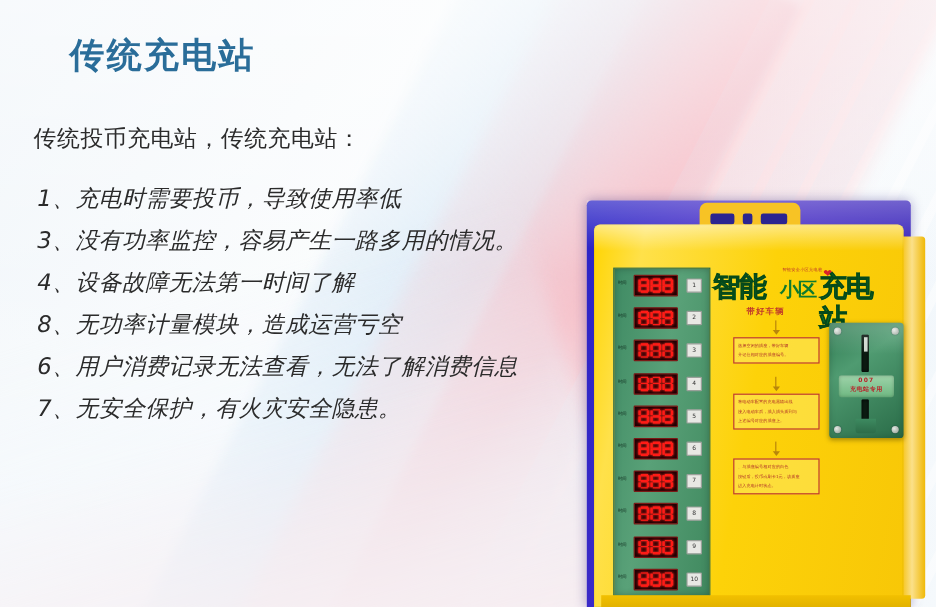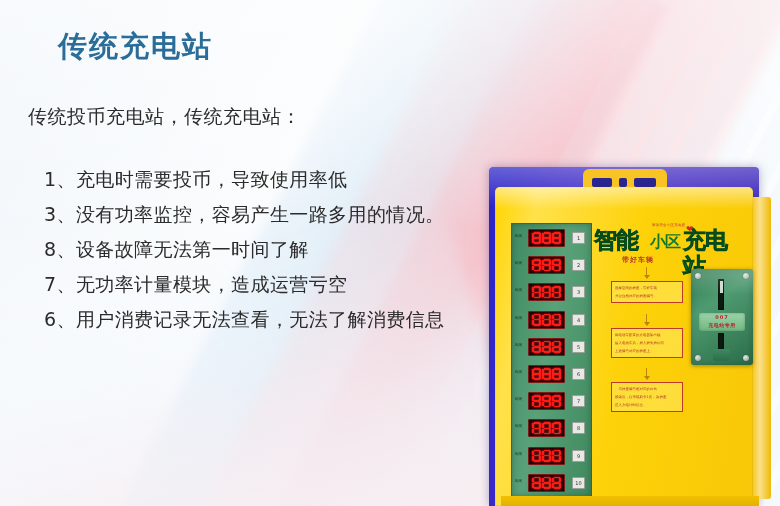--- a/index.html
+++ b/index.html
@@ -36,21 +36,21 @@
     transform:rotate(-14deg);
     background:linear-gradient(180deg,rgba(246,218,222,0) 0%,rgba(245,206,212,.55) 55%,rgba(252,240,242,0) 100%);
     filter:blur(9px);}
   .bg-veil{position:absolute;inset:0;background:linear-gradient(180deg,rgba(255,255,255,.55),rgba(255,255,255,.18) 45%,rgba(255,255,255,.5));}
 
   
   #title{position:absolute;left:58px;top:32px;font-size:29px;font-weight:bold;
     color:#2a6d99;letter-spacing:2px;line-height:1;}
   #lead{position:absolute;left:28px;top:107px;font-size:19px;color:#2b2b2b;
     letter-spacing:.5px;line-height:1;}
-  #problem-list{position:absolute;left:28px;top:146px;margin:16px;padding:0;list-style:none;}
+  #problem-list{position:absolute;left:28px;top:146px;margin:3px;padding:0;list-style:none;font-style:italic;}
   #problem-list li{font-size:19px;color:#2b2b2b;letter-spacing:.4px;
     height:35px;line-height:35px;white-space:nowrap;}
 
   
   #station{position:absolute;left:489px;top:167px;width:291px;height:339px;}
   .frame{position:absolute;left:0;top:0;width:270px;height:339px;
     background:linear-gradient(100deg,#2a24c6 0%,#4b30c8 40%,#3321b5 100%);
     border-radius:4px 4px 0 0;
     box-shadow:0 0 10px rgba(40,30,120,.35);}
   .frame-gloss{position:absolute;left:0;top:0;width:270px;height:40px;
@@ -176,23 +176,24 @@
   <div class="bg-lowleft"></div>
   <div class="bg-lowpink"></div>
   <div class="bg-veil"></div>
 </div>
 
 <div id="title">传统充电站</div>
 <div id="lead">传统投币充电站，传统充电站：</div>
 <ul id="problem-list">
     <li>1、充电时需要投币，导致使用率低</li>
     <li>3、没有功率监控，容易产生一路多用的情况。</li>
-    <li>8、设备故障无法第一时间了解</li>
-    <li>7、无功率计量模块，造成运营亏空</li>
+    <li>4、设备故障无法第一时间了解</li>
+    <li>8、无功率计量模块，造成运营亏空</li>
     <li>6、用户消费记录无法查看，无法了解消费信息</li>
+    <li>7、无安全保护，有火灾安全隐患。</li>
   </ul>
 
 <div id="station">
   <div class="frame">
     <div class="frame-gloss"></div>
   </div>
   <div class="handle">
     <span class="slot s1"></span>
     <span class="slot s2"></span>
     <span class="slot s3"></span>

